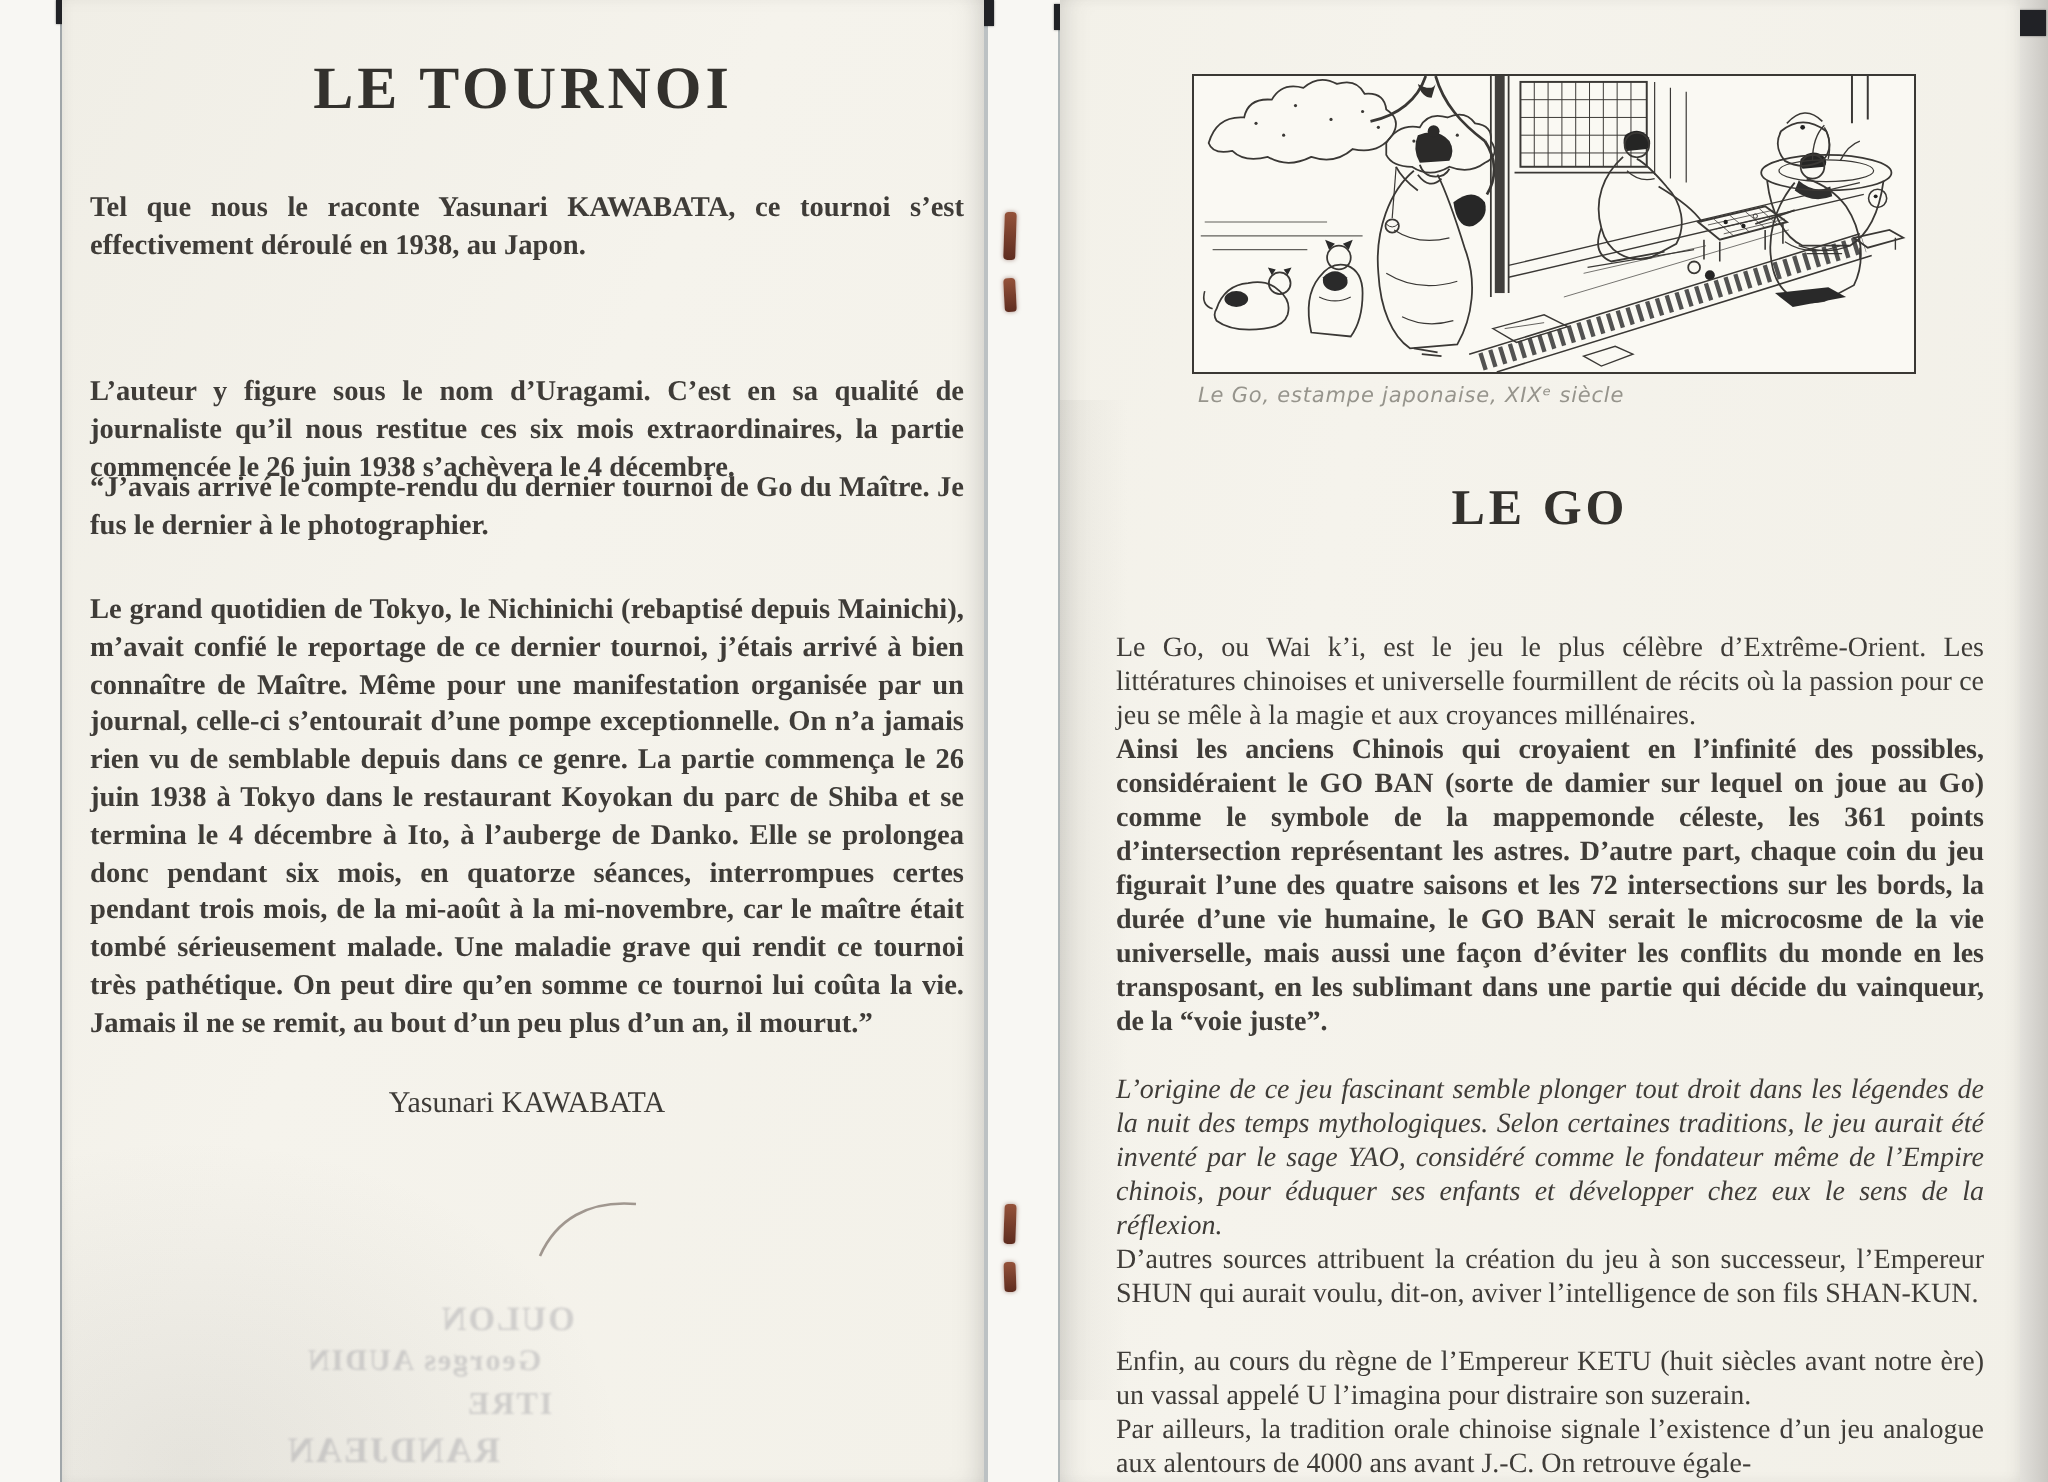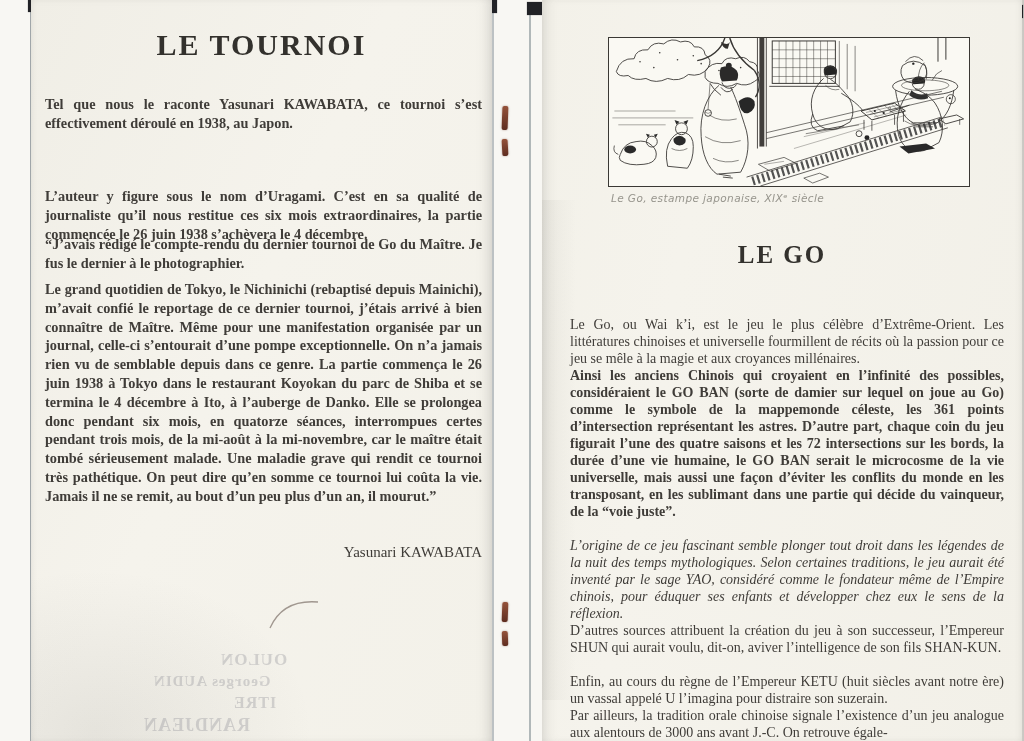--- a/index.html
+++ b/index.html
@@ -27,35 +27,35 @@
   .s2{top:139px;height:17px;transform:rotate(-3deg);}
   .s3{top:602px;height:20px;transform:rotate(2deg);}
   .s4{top:631px;height:15px;transform:rotate(-2deg);}
   
   .page{position:absolute;top:0;height:741px;overflow:hidden;}
   .page-left{left:31px;width:461px;
     background:linear-gradient(115deg,#f0eee6 0%,#f5f3ec 45%,#f3f1e9 100%);
     box-shadow:inset -10px 0 16px -12px rgba(60,60,60,.35), inset 3px 0 8px -6px rgba(90,90,90,.3);}
   .page-right{left:530px;width:480px;
     background:linear-gradient(100deg,#f3f1e9 0%,#f5f3ec 30%,#f2f0e8 100%);
-    box-shadow:inset 10px 0 16px -12px rgba(60,60,60,.3), inset -4px 0 10px -7px rgba(90,90,90,.3);margin-left:12px;}
+    box-shadow:inset 10px 0 16px -12px rgba(60,60,60,.3), inset -4px 0 10px -7px rgba(90,90,90,.3);}
   .stain-bl{position:absolute;left:0;bottom:0;width:320px;height:200px;
     background:radial-gradient(ellipse at 20% 95%,rgba(118,116,110,.12),transparent 60%);}
   .smudge-left{position:absolute;left:0;top:200px;width:34px;height:500px;
     background:linear-gradient(to right,rgba(140,138,130,.10),transparent);}
   
   .title{position:absolute;left:0;width:100%;text-align:center;margin:0;
     font-weight:bold;color:#33312d;letter-spacing:2px;}
   .title-left{top:28px;font-size:30px;}
   .title-right{top:241px;font-size:25px;}
   .body-par{position:absolute;margin:0;text-align:justify;}
   .page-left .body-par{left:14px;width:437px;font-size:14.3px;line-height:18.8px;font-weight:bold;}
-  .lp0{top:95px;} .lp1{top:152px;margin-top:35px;} .lp2{top:235px;} .lp3{top:280px;}
+  .lp0{top:95px;} .lp1{top:152px;margin-top:35px;} .lp2{top:235px;} .lp3{top:296px;}
   .signature{position:absolute;left:14px;width:437px;top:544px;margin:0;
-    text-align:right;font-size:15px;}
+    text-align:center;font-size:15px;}
   .bleed-line{position:absolute;margin:0;transform:scaleX(-1);font-weight:bold;
     color:rgba(128,128,140,.30);filter:blur(.6px);letter-spacing:1px;white-space:nowrap;}
   .bl-0{left:189px;top:650px;font-size:17px;}
   .bl-1{left:122px;top:673px;font-size:15px;}
   .bl-2{left:202px;top:694px;font-size:16px;}
   .bl-3{left:112px;top:715px;font-size:18px;}
   .pen-mark{position:absolute;left:233px;top:592px;}
   
   .figure-frame{position:absolute;left:66px;top:37px;width:362px;height:150px;
     border:1px solid #3a3834;background:#faf9f3;box-sizing:border-box;}
@@ -84,21 +84,21 @@
   <div class="staple s3"></div>
   <div class="staple s4"></div>
 
   <div class="page page-left">
     <div class="stain-bl"></div>
 
     <h1 class="title title-left">LE TOURNOI</h1>
 
     <p class="body-par lp0">Tel que nous le raconte Yasunari KAWABATA, ce tournoi s’est effectivement déroulé en 1938, au Japon.</p>
     <p class="body-par lp1">L’auteur y figure sous le nom d’Uragami. C’est en sa qualité de journaliste qu’il nous restitue ces six mois extraordinaires, la partie commencée le 26 juin 1938 s’achèvera le 4 décembre.</p>
-    <p class="body-par lp2">“J’avais rédigé le compte-rendu du dernier tournoi de Go du Maître. Je fus le dernier à le photographier.</p>
+    <p class="body-par lp2">“J’avais arrivé le compte-rendu du dernier tournoi de Go du Maître. Je fus le dernier à le photographier.</p>
     <p class="body-par lp3">Le grand quotidien de Tokyo, le Nichinichi (rebaptisé depuis Mainichi), m’avait confié le reportage de ce dernier tournoi, j’étais arrivé à bien connaître de Maître. Même pour une manifestation organisée par un journal, celle-ci s’entourait d’une pompe exceptionnelle. On n’a jamais rien vu de semblable depuis dans ce genre. La partie commença le 26 juin 1938 à Tokyo dans le restaurant Koyokan du parc de Shiba et se termina le 4 décembre à Ito, à l’auberge de Danko. Elle se prolongea donc pendant six mois, en quatorze séances, interrompues certes pendant trois mois, de la mi-août à la mi-novembre, car le maître était tombé sérieusement malade. Une maladie grave qui rendit ce tournoi très pathétique. On peut dire qu’en somme ce tournoi lui coûta la vie. Jamais il ne se remit, au bout d’un peu plus d’un an, il mourut.”</p>
 
     <p class="signature">Yasunari KAWABATA</p>
 
     <p class="bleed-line bl-0">OULON</p>
     <p class="bleed-line bl-1">Georges AUDIN</p>
     <p class="bleed-line bl-2">ITRE</p>
     <p class="bleed-line bl-3">RANDJEAN</p>
 
     <svg class="pen-mark" width="64" height="42" viewBox="0 0 64 42">
@@ -224,16 +224,16 @@
     </div>
     <p class="figure-caption">Le Go, estampe japonaise, XIXᵉ siècle</p>
 
     <h1 class="title title-right">LE GO</h1>
 
     <p class="body-par rp0">Le Go, ou Wai k’i, est le jeu le plus célèbre d’Extrême-Orient. Les littératures chinoises et universelle fourmillent de récits où la passion pour ce jeu se mêle à la magie et aux croyances millénaires.</p>
     <p class="body-par rp1">Ainsi les anciens Chinois qui croyaient en l’infinité des possibles, considéraient le GO BAN (sorte de damier sur lequel on joue au Go) comme le symbole de la mappemonde céleste, les 361 points d’intersection représentant les astres. D’autre part, chaque coin du jeu figurait l’une des quatre saisons et les 72 intersections sur les bords, la durée d’une vie humaine, le GO BAN serait le microcosme de la vie universelle, mais aussi une façon d’éviter les conflits du monde en les transposant, en les sublimant dans une partie qui décide du vainqueur, de la “voie juste”.</p>
     <p class="body-par rp2">L’origine de ce jeu fascinant semble plonger tout droit dans les légendes de la nuit des temps mythologiques. Selon certaines traditions, le jeu aurait été inventé par le sage YAO, considéré comme le fondateur même de l’Empire chinois, pour éduquer ses enfants et développer chez eux le sens de la réflexion.</p>
     <p class="body-par rp4">Enfin, au cours du règne de l’Empereur KETU (huit siècles avant notre ère) un vassal appelé U l’imagina pour distraire son suzerain.</p>
     <p class="body-par rp3">D’autres sources attribuent la création du jeu à son successeur, l’Empereur SHUN qui aurait voulu, dit-on, aviver l’intelligence de son fils SHAN-KUN.</p>
-    <p class="body-par rp5">Par ailleurs, la tradition orale chinoise signale l’existence d’un jeu analogue aux alentours de 3000 ans avant J.-C. On retrouve égale-</p>
+    <p class="body-par rp5">Par ailleurs, la tradition orale chinoise signale l’existence d’un jeu analogue aux alentours de 4000 ans avant J.-C. On retrouve égale-</p>
   </div>
 
 </div>
 
 </body></html>

